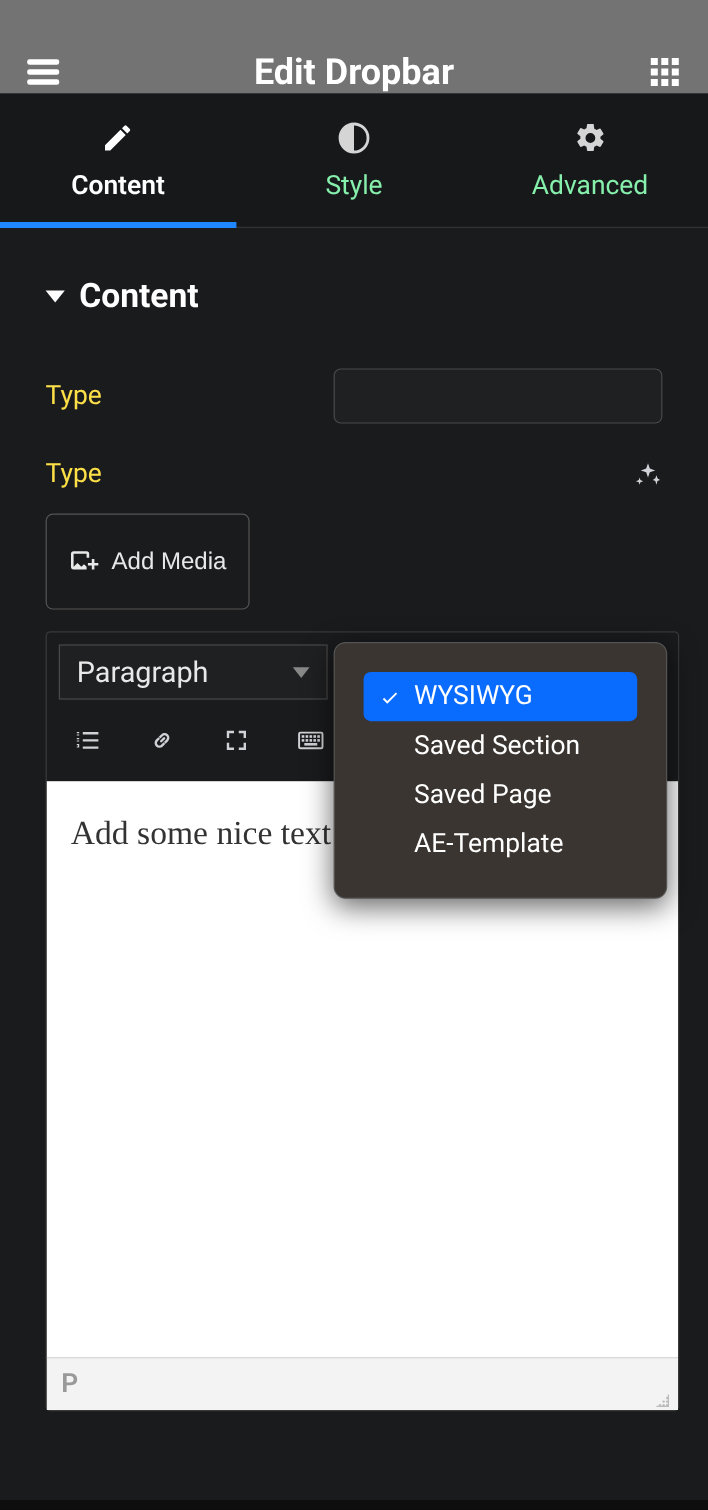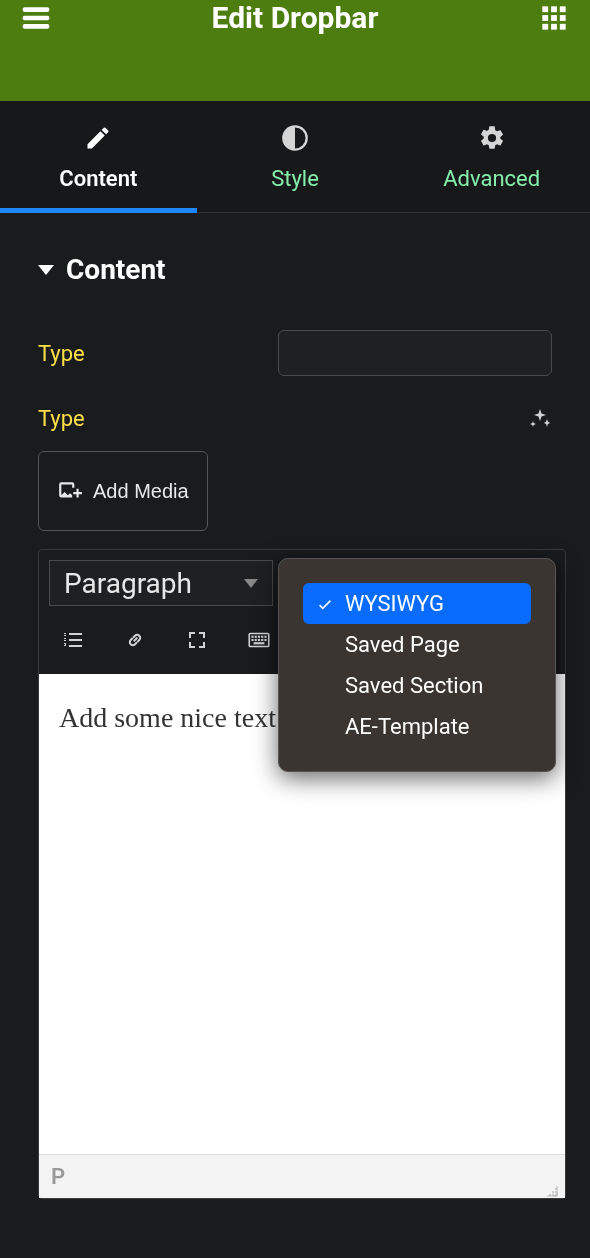--- a/index.html
+++ b/index.html
@@ -1,18 +1,18 @@
 <!DOCTYPE html>
 <html><head>
 <meta charset="utf-8">
 <style>
   * { box-sizing: border-box; margin: 0; padding: 0; }
   html, body { width: 590px; height: 1258px; background: #0e0e0e; font-family: -apple-system, BlinkMacSystemFont, "Segoe UI", Roboto, Helvetica, Arial, sans-serif; color: #e0e0e0; overflow: hidden; }
 
-  .header { height: 101px; background: #4d7c0f; display: flex; align-items: flex-start; justify-content: space-between; padding: 0 18px; }
+  .header { height: 78px; background: #737373; display: flex; align-items: flex-end; justify-content: space-between; padding: 0 18px; }
   .header .menu-icon, .header .grid-icon { width: 36px; height: 36px; display: flex; align-items: center; justify-content: center; cursor: pointer; }
   .header .title { color: #fff; font-size: 30px; font-weight: 700; }
 
   .tabs { height: 112px; background: #16181a; display: flex; border-bottom: 1px solid #333; }
   .tab { flex: 1; display: flex; flex-direction: column; align-items: center; justify-content: center; gap: 12px; cursor: pointer; position: relative; }
   .tab .tab-icon { width: 32px; height: 32px; display:flex; align-items:center; justify-content:center; }
   .tab .tab-label { font-size: 22px; color: #86efac; }
   .tab.active .tab-label { color: #fff; font-weight: 600; }
   .tab.active::after { content: ""; position: absolute; left: 0; right: 0; bottom: -1px; height: 5px; background: #1f87ff; }
 
@@ -26,21 +26,21 @@
   .field-label { color: #fde047; font-size: 22px; flex: 0 0 240px; }
   .select-stub { flex: 1; height: 46px; border: 1px solid #4a4a4a; border-radius: 6px; background: #1f2022; }
 
   .ai-spark { width: 24px; height: 24px; color:#cfd2d6; }
 
   .add-media-btn { display: inline-flex; align-items: center; gap: 10px; padding: 26px 18px; border: 1px solid #555; border-radius: 6px; background: transparent; color: #e8e8e8; font-size: 20px; cursor: pointer; }
   .add-media-btn .media-icon { width: 26px; height: 26px; }
 
   .editor-wrap { margin-top: 18px; border: 1px solid #3a3a3a; border-radius: 4px; background: #1a1b1d; width: 528px; }
   .toolbar { display: flex; flex-wrap: wrap; align-items: center; padding: 10px; gap: 8px; }
-  .format-select { width: 224px; height: 46px; border: 1px solid #4a4a4a; background: #1f2022; color: #e8e8e8; font-size: 28px; padding: 0 14px; display:flex; align-items:center; justify-content:space-between; cursor:pointer; }
+  .format-select { width: 224px; height: 46px; border: 1px solid #4a4a4a; background: #1f2022; color: #e8e8e8; font-size: 24px; padding: 0 14px; display:flex; align-items:center; justify-content:space-between; cursor:pointer; }
   .format-select .caret2 { width:0;height:0;border-left:7px solid transparent;border-right:7px solid transparent;border-top:9px solid #888; }
   .tb-btn { width: 40px; height: 40px; display:flex; align-items:center; justify-content:center; color:#cfd2d6; cursor:pointer; }
   .toolbar-row2 { display:flex; gap:22px; padding: 4px 14px 14px 14px; }
 
   .editor-content { background:#fff; color:#333; min-height:480px; padding:28px 20px; font-family: Georgia, 'Times New Roman', serif; font-size:28px; }
   .editor-status { height:44px; background:#f3f3f3; border-top:1px solid #ddd; display:flex; align-items:center; padding:0 12px; color:#999; font-size:22px; font-weight:600; position:relative; }
   .editor-status .resize { position:absolute; right:6px; bottom:4px; width:16px; height:16px; }
 
   
   .dropdown { position: absolute; top: 345px; left: 278px; width: 278px; background: #3a3530; border: 1px solid #555; border-radius: 10px; box-shadow: 0 6px 24px rgba(0,0,0,0.6); padding: 24px; z-index: 50; }
@@ -218,25 +218,25 @@
     <div class="opt selected">
       <span class="check">
         <svg viewBox="0 0 24 24" width="18" height="18" fill="#fff">
             <path d="M9 16.2l-3.5-3.5L4 14.2 9 19.2 20 8.2l-1.5-1.5z"></path>
           </svg>
       </span>
       <span>WYSIWYG</span>
     </div>
     <div class="opt">
       <span class="check"></span>
-      <span>Saved Page</span>
+      <span>Saved Section</span>
     </div>
     <div class="opt">
       <span class="check"></span>
-      <span>Saved Section</span>
+      <span>Saved Page</span>
     </div>
     <div class="opt">
       <span class="check"></span>
       <span>AE-Template</span>
     </div>
   </div>
 
 </div>
 
 </body></html>

